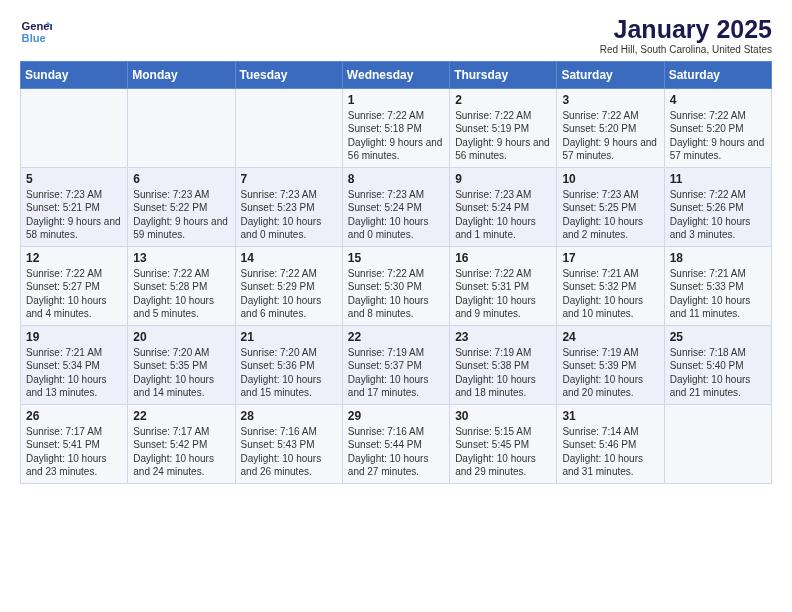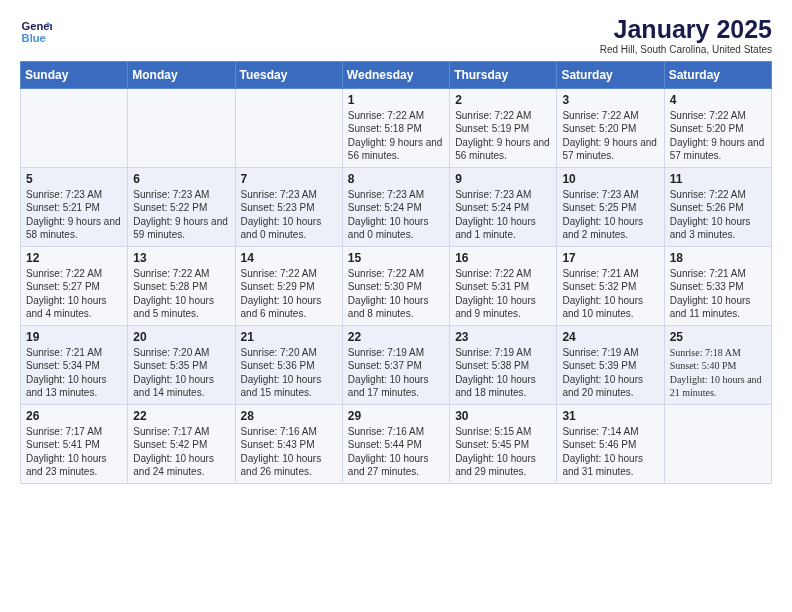--- a/index.html
+++ b/index.html
@@ -267,21 +267,21 @@
 Daylight: 10 hours and 18 minutes.</div>
           </td>
           <td>
             <span class="day-num">24</span>
             <div class="day-info" style="white-space: pre-line;">Sunrise: 7:19 AM
 Sunset: 5:39 PM
 Daylight: 10 hours and 20 minutes.</div>
           </td>
           <td>
             <span class="day-num">25</span>
-            <div class="day-info" style="white-space: pre-line; font-family: Liberation Serif, serif;">Sunrise: 7:18 AM
+            <div class="day-info" style="white-space: pre-line;">Sunrise: 7:18 AM
 Sunset: 5:40 PM
 Daylight: 10 hours and 21 minutes.</div>
           </td>
         </tr>
         <tr>
           <td>
             <span class="day-num">26</span>
             <div class="day-info" style="white-space: pre-line;">Sunrise: 7:17 AM
 Sunset: 5:41 PM
 Daylight: 10 hours and 23 minutes.</div>

